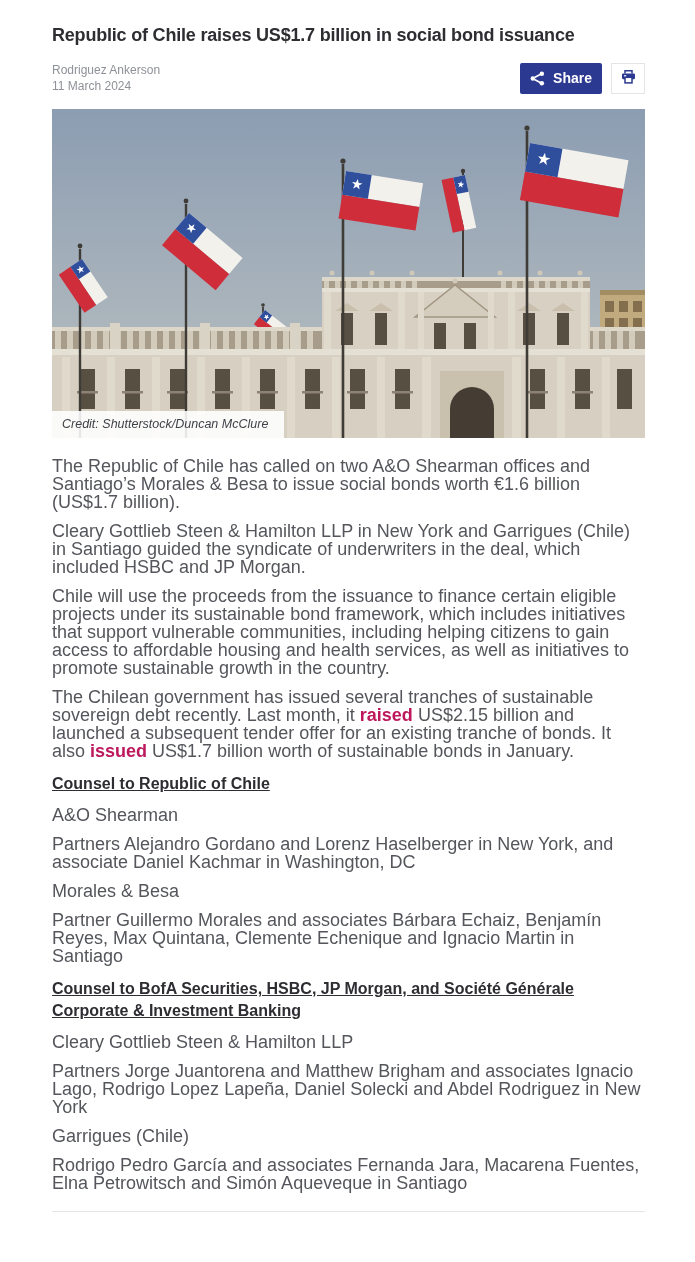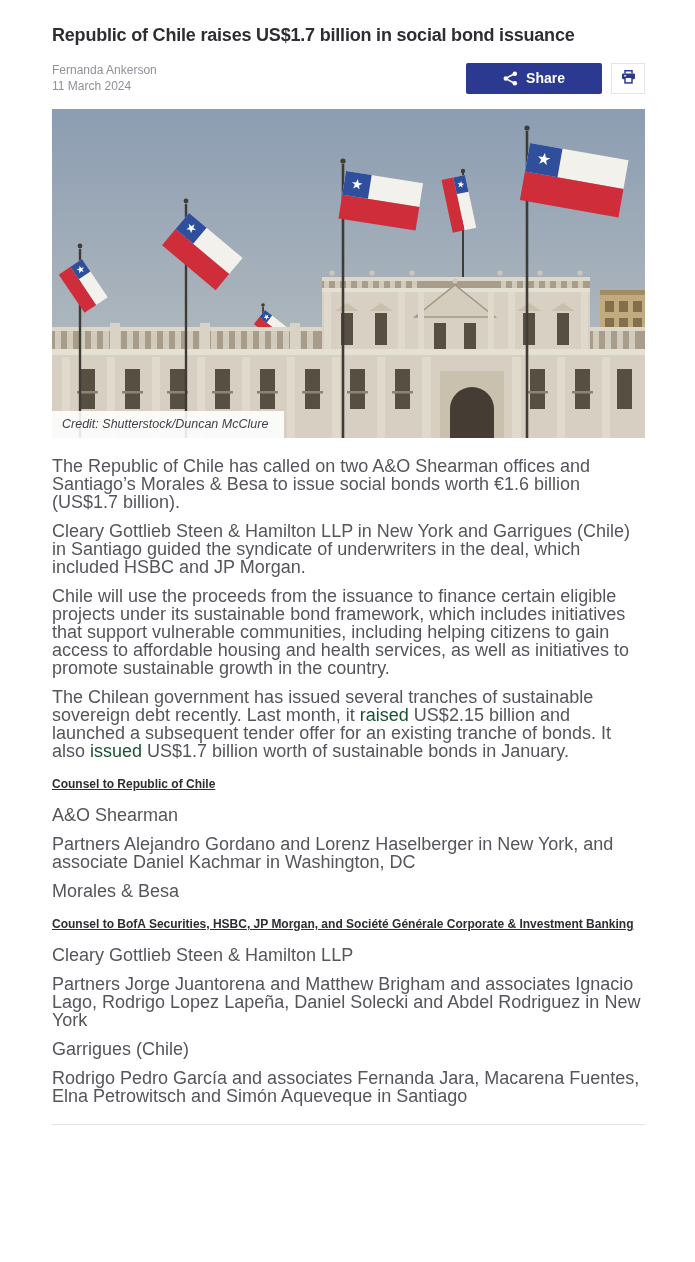--- a/index.html
+++ b/index.html
@@ -13,21 +13,21 @@
     color: #2d2d32; letter-spacing: -0.2px;
     margin: 0 0 13px; max-width: 574px;
   }
 
   .meta-row { display: flex; justify-content: space-between; align-items: center; margin-bottom: 15px; }
   .byline { font-size: 12px; line-height: 16px; color: #8e9197; }
   .actions { display: flex; align-items: center; }
   .share-btn {
     display: inline-flex; align-items: center; gap: 8px;
     background: #2b3990; color: #ffffff; border: none; border-radius: 2px;
-    height: 31px; padding: 0 37px; font-family: inherit;
+    height: 31px; padding: 0 10px; font-family: inherit;
     font-size: 14px; font-weight: 700; cursor: pointer;
   }
   .share-btn svg { display: block; }
   .print-btn {
     width: 34px; height: 31px; margin-left: 9px;
     background: #ffffff; border: 1px solid #e3e5e9;
     display: inline-flex; align-items: center; justify-content: center; cursor: pointer;
   }
 
   .hero { position: relative; width: 593px; height: 331px; margin: 0 0 17px; }
@@ -36,37 +36,37 @@
     position: absolute; left: 0; bottom: 2px;
     background: rgba(255,255,255,0.88);
     font-style: italic; font-size: 12.5px; color: #3f4248;
     padding: 6px 16px 7px 10px; max-width: 90%;
   }
 
   .article-body .para {
     font-size: 18px; line-height: 18px; color: #54565b; margin: 0 0 11px;
   }
   .article-body .subhead {
-    font-size: 12px; line-height: 22px; color: #2d2d32; font-weight: 700;
+    font-size: 16px; line-height: 22px; color: #2d2d32; font-weight: 700;
     text-decoration: underline; margin: 13px 0 11px;
   }
-  .inline-link { color: #14532d; font-weight: 400; text-decoration: none; cursor: pointer; }
+  .inline-link { color: #be185d; font-weight: 700; text-decoration: none; cursor: pointer; }
 
   .divider { border: none; border-top: 1px solid #e3e5e8; margin: 19px 0 10px; }
 </style>
 </head>
 <body>
 
 <div class="page">
 
   <h1 class="headline">Republic of Chile raises US$1.7 billion in social bond issuance</h1>
 
   <div class="meta-row">
     <div class="byline">
-      <div>Fernanda Ankerson</div>
+      <div>Rodriguez Ankerson</div>
       <div>11 March 2024</div>
     </div>
     <div class="actions">
       <button class="share-btn">
         <span>
           <svg width="15" height="15" viewBox="0 0 16 16">
             <g fill="#ffffff">
               <circle cx="3" cy="8" r="2.4"></circle>
               <circle cx="12.6" cy="2.9" r="2.4"></circle>
               <circle cx="12.6" cy="13.1" r="2.4"></circle>
@@ -343,20 +343,21 @@
 
   <div class="article-body">
       <p class="para">The Republic of Chile has called on two A&amp;O Shearman offices and Santiago’s Morales &amp; Besa to issue social bonds worth €1.6 billion (US$1.7 billion).</p>
       <p class="para">Cleary Gottlieb Steen &amp; Hamilton LLP in New York and Garrigues (Chile) in Santiago guided the syndicate of underwriters in the deal, which included HSBC and JP Morgan.</p>
       <p class="para">Chile will use the proceeds from the issuance to finance certain eligible projects under its sustainable bond framework, which includes initiatives that support vulnerable communities, including helping citizens to gain access to affordable housing and health services, as well as initiatives to promote sustainable growth in the country.</p>
       <p class="para">The Chilean government has issued several tranches of sustainable sovereign debt recently. Last month, it <a class="inline-link">raised</a> US$2.15 billion and launched a subsequent tender offer for an existing tranche of bonds. It also <a class="inline-link">issued</a> US$1.7 billion worth of sustainable bonds in January.</p>
       <h3 class="subhead">Counsel to Republic of Chile</h3>
       <p class="para">A&amp;O Shearman</p>
       <p class="para">Partners Alejandro Gordano and Lorenz Haselberger in New York, and associate Daniel Kachmar in Washington, DC</p>
       <p class="para">Morales &amp; Besa</p>
+      <p class="para">Partner Guillermo Morales and associates Bárbara Echaiz, Benjamín Reyes, Max Quintana, Clemente Echenique and Ignacio Martin in Santiago</p>
       <h3 class="subhead">Counsel to BofA Securities, HSBC, JP Morgan, and Société Générale Corporate &amp; Investment Banking</h3>
       <p class="para">Cleary Gottlieb Steen &amp; Hamilton LLP</p>
       <p class="para">Partners Jorge Juantorena and Matthew Brigham and associates Ignacio Lago, Rodrigo Lopez Lapeña, Daniel Solecki and Abdel Rodriguez in New York</p>
       <p class="para">Garrigues (Chile)</p>
       <p class="para">Rodrigo Pedro García and associates Fernanda Jara, Macarena Fuentes, Elna Petrowitsch and Simón Aqueveque in Santiago</p>
     </div>
 
   <hr class="divider">
 
 </div>

